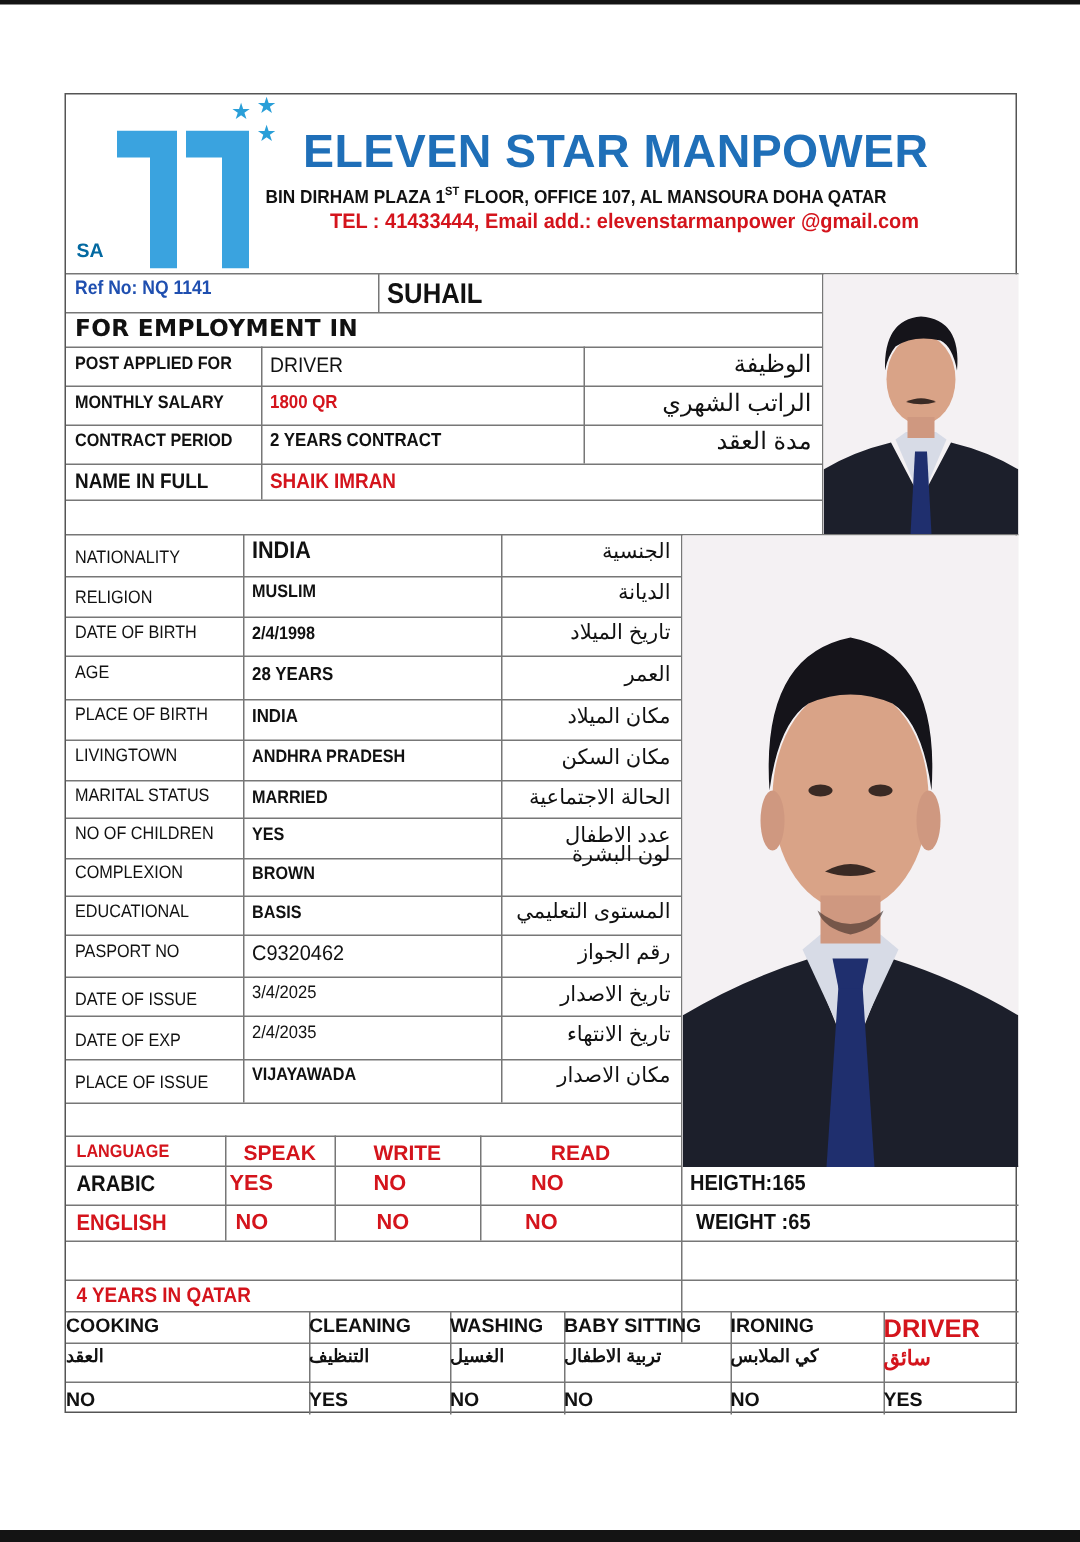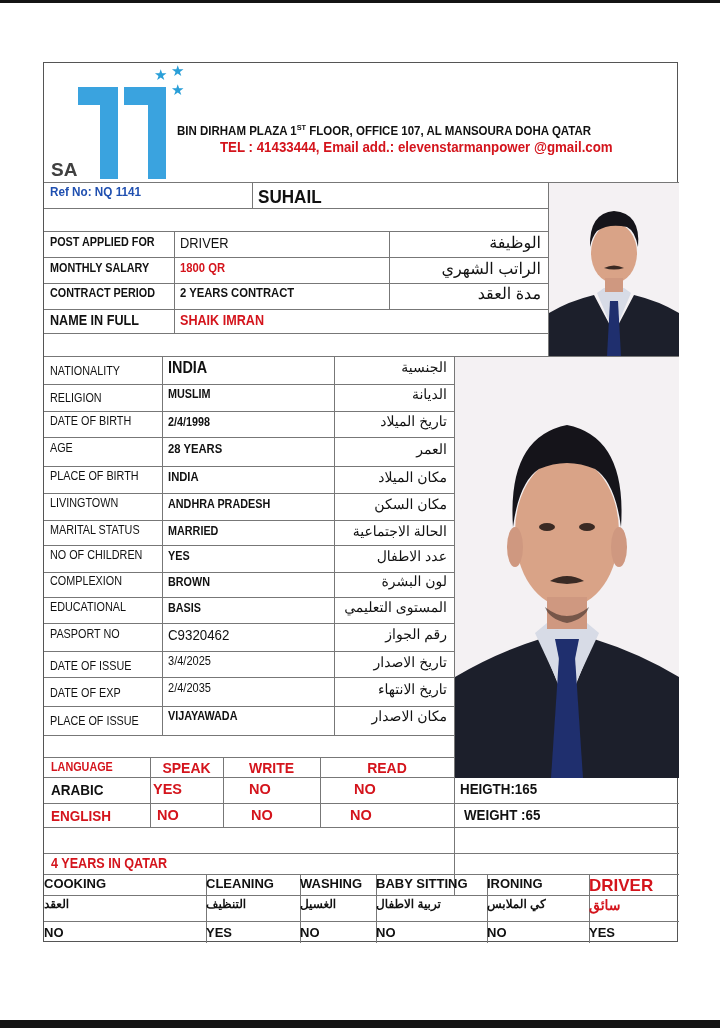--- a/index.html
+++ b/index.html
@@ -7,21 +7,21 @@
     body { position: relative; font-family: "Liberation Sans", sans-serif; color: #111; }
     .topbar { position: absolute; left: 0; top: 0; width: 720px; height: 3px; background: #141414; }
     .botbar { position: absolute; left: 0; top: 1020px; width: 720px; height: 8px; background: #141414; }
 
     .sheet { position: absolute; left: 43px; top: 62px; width: 635px; height: 880px; border: 1px solid #555; }
     .hline { position: absolute; height: 1px; background: #777; }
     .vline { position: absolute; width: 1px; background: #777; }
 
     
     .logo-11 { position: absolute; left: 34px; top: 24px; width: 90px; height: 92px; }
-    .logo-sa { position: absolute; left: 7px; top: 96px; font-weight: bold; font-size: 19px; color: #404040; }
+    .logo-sa { position: absolute; left: 7px; top: 96px; font-weight: bold; font-size: 13px; color: #0369a1; }
     .star { position: absolute; color: #2a9fd8; font-size: 15px; line-height: 15px; }
     .company { position: absolute; left: 158px; top: 20px; font-weight: bold; font-size: 31px; color: #1f6fb8; letter-spacing: 0.3px; white-space: nowrap; }
     .address { position: absolute; left: 133px; top: 60px; font-weight: bold; font-size: 12.5px; color: #111; white-space: nowrap; transform: scaleX(0.92); transform-origin: left; }
     .address sup { font-size: 8px; }
     .contact { position: absolute; left: 176px; top: 76px; font-weight: bold; font-size: 14px; color: #d4141c; white-space: nowrap; transform: scaleX(0.95); transform-origin: left; }
 
     .txt { position: absolute; white-space: nowrap; }
     .lbl { font-size: 12px; font-weight: bold; transform: scaleX(0.9); transform-origin: left; }
     .lbl-n { font-size: 12px; transform: scaleX(0.9); transform-origin: left; }
     .val { font-size: 13px; font-weight: bold; transform: scaleX(0.9); transform-origin: left; }
@@ -44,20 +44,21 @@
   <div>
     <svg class="logo-11" viewBox="0 0 90 92">
       <polygon points="0,0 40,0 40,92 22,92 22,18 0,18" fill="#3aa3df"></polygon>
       <polygon points="46,0 88,0 88,92 70,92 70,18 46,18" fill="#3aa3df"></polygon>
     </svg>
     <span class="star" style="left:110px;top:4px;">★</span>
     <span class="star" style="left:127px;top:0px;">★</span>
     <span class="star" style="left:127px;top:19px;">★</span>
     <span class="logo-sa">SA</span>
   </div>
+  <div class="company">ELEVEN STAR MANPOWER</div>
   <div class="address"><span>BIN DIRHAM PLAZA 1</span><sup>ST</sup><span> FLOOR, OFFICE 107, AL MANSOURA DOHA QATAR</span></div>
   <div class="contact">TEL : 41433444, Email add.: elevenstarmanpower @gmail.com</div>
 
   <div class="hline" style="left:0;top:119px;width:635px;"></div>
 
   <div class="hline" style="left:0;top:145px;width:504px;"></div>
   <div class="hline" style="left:0;top:168px;width:504px;"></div>
   <div class="hline" style="left:0;top:194px;width:504px;"></div>
   <div class="hline" style="left:0;top:220px;width:504px;"></div>
   <div class="hline" style="left:0;top:246px;width:504px;"></div>
@@ -101,20 +102,21 @@
 
   <div class="vline" style="left:162px;top:811px;height:69px;"></div>
   <div class="vline" style="left:256px;top:811px;height:69px;"></div>
   <div class="vline" style="left:332px;top:811px;height:69px;"></div>
   <div class="vline" style="left:443px;top:811px;height:69px;"></div>
   <div class="vline" style="left:545px;top:811px;height:69px;"></div>
 
   <div class="txt blue" style="left:6px;top:121px;font-size:13px;font-weight:bold;transform:scaleX(0.9);transform-origin:left;">Ref No: NQ 1141</div>
   <div class="txt" style="left:214px;top:123px;font-size:19px;font-weight:bold;transform:scaleX(0.9);transform-origin:left;">SUHAIL</div>
 
+  <div class="txt sect" style="left:6px;top:147px;">FOR EMPLOYMENT IN</div>
 
   <div>
     <div class="txt lbl" style="left:6px;top:172px;">POST APPLIED FOR</div>
     <div class="txt" style="left:136px;top:172px;font-size:14px;transform:scaleX(0.92);transform-origin:left;">DRIVER</div>
     <div class="txt ar" style="right:136px;top:170px;font-size:16px;">الوظيفة</div>
   </div>
   <div>
     <div class="txt lbl" style="left:6px;top:198px;">MONTHLY SALARY</div>
     <div class="txt val red" style="left:136px;top:198px;font-size:12.5px;">1800 QR</div>
     <div class="txt ar" style="right:136px;top:196px;font-size:16px;">الراتب الشهري</div>
@@ -158,21 +160,21 @@
     <div class="txt lbl-n" style="left:6px;top:460px;">MARITAL STATUS</div>
     <div class="txt val" style="left:124px;top:461px;font-size:12px;">MARRIED</div>
     <div class="txt ar" style="right:230px;top:460px;">الحالة الاجتماعية</div>
 
     <div class="txt lbl-n" style="left:6px;top:485px;">NO OF CHILDREN</div>
     <div class="txt val" style="left:124px;top:486px;font-size:12px;">YES</div>
     <div class="txt ar" style="right:230px;top:485px;">عدد الاطفال</div>
 
     <div class="txt lbl-n" style="left:6px;top:511px;">COMPLEXION</div>
     <div class="txt val" style="left:124px;top:512px;font-size:12px;">BROWN</div>
-    <div class="txt ar" style="right:230px;top:510px;text-align:right;">لون البشرة</div>
+    <div class="txt ar" style="right:230px;top:498px;text-align:right;">لون البشرة</div>
 
     <div class="txt lbl-n" style="left:6px;top:537px;">EDUCATIONAL</div>
     <div class="txt val" style="left:124px;top:538px;font-size:12px;">BASIS</div>
     <div class="txt ar" style="right:230px;top:536px;">المستوى التعليمي</div>
 
     <div class="txt lbl-n" style="left:6px;top:564px;">PASPORT NO</div>
     <div class="txt" style="left:124px;top:564px;font-size:14px;transform:scaleX(0.95);transform-origin:left;">C9320462</div>
     <div class="txt ar" style="right:230px;top:563px;text-align:right;">رقم الجواز</div>
 
     <div class="txt lbl-n" style="left:6px;top:596px;">DATE OF ISSUE</div>

